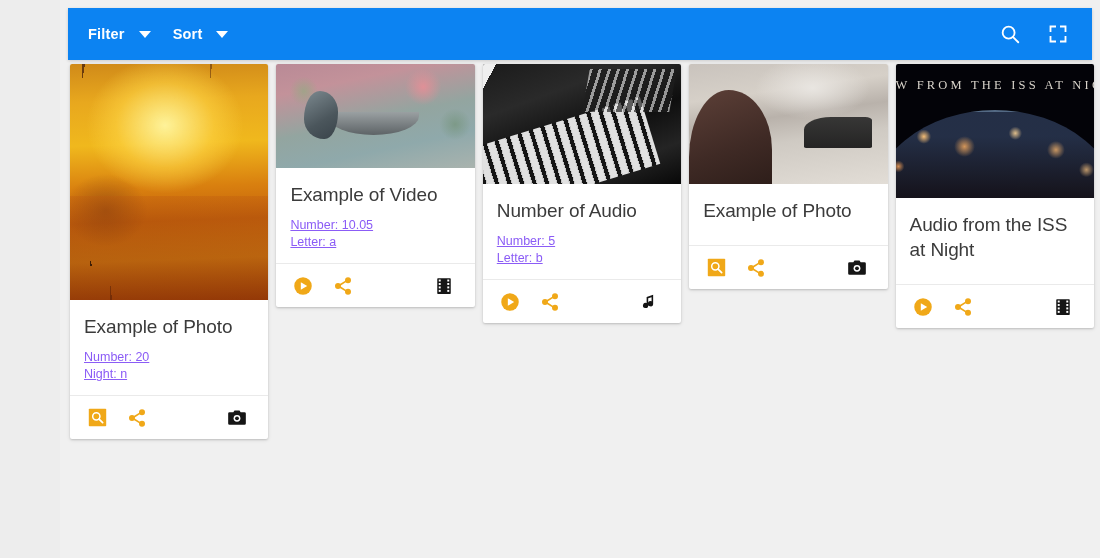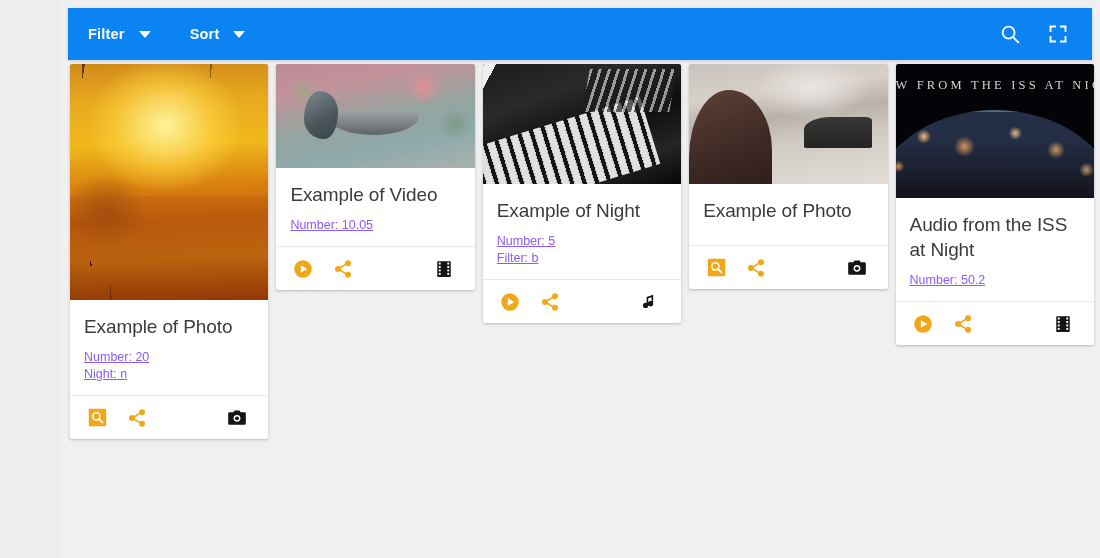--- a/index.html
+++ b/index.html
@@ -268,21 +268,21 @@
 
 <div class="page">
 
   <div class="toolbar">
 
     <div class="tb-menu">
       <span class="tb-menu-label">Filter</span>
       <span class="caret"></span>
     </div>
 
-    <div class="tb-menu" style="margin-left:27px">
+    <div class="tb-menu" style="margin-left:10px">
       <span class="tb-menu-label">Sort</span>
       <span class="caret"></span>
     </div>
 
     <div class="tb-spacer"></div>
 
     <div class="tb-icon">
       <svg width="22" height="22" viewBox="0 0 24 24" fill="none" stroke="#ffffff" stroke-width="2">
         <circle cx="10.5" cy="10.5" r="6.5"></circle>
         <line x1="15.4" y1="15.4" x2="21" y2="21" stroke-linecap="round"></line>
@@ -336,20 +336,21 @@
         </div>
       </div>
     </div>
 
     
     <div class="card">
       <div class="card-media img-bird"></div>
       <div class="card-body">
         <div class="card-title">Example of Video</div>
         <div class="card-meta">Number: 10.05</div>
+        <div class="card-meta">Letter: a</div>
       </div>
       <div class="card-actions">
         <div class="act">
           <svg width="20" height="20" viewBox="0 0 24 24">
               <circle cx="12" cy="12" r="10.5" fill="#f0a818"></circle>
               <polygon points="9.4,7.4 17,12 9.4,16.6" fill="#ffffff"></polygon>
             </svg>
         </div>
         <div class="act">
           <svg width="20" height="20" viewBox="0 0 24 24" fill="none" stroke="#f0a818" stroke-width="2">
@@ -376,23 +377,23 @@
               </g>
             </svg>
         </div>
       </div>
     </div>
 
     
     <div class="card">
       <div class="card-media img-piano"></div>
       <div class="card-body">
-        <div class="card-title">Example of Night</div>
+        <div class="card-title">Number of Audio</div>
         <div class="card-meta">Number: 5</div>
-        <div class="card-meta">Filter: b</div>
+        <div class="card-meta">Letter: b</div>
       </div>
       <div class="card-actions">
         <div class="act">
           <svg width="20" height="20" viewBox="0 0 24 24">
               <circle cx="12" cy="12" r="10.5" fill="#f0a818"></circle>
               <polygon points="9.4,7.4 17,12 9.4,16.6" fill="#ffffff"></polygon>
             </svg>
         </div>
         <div class="act">
           <svg width="20" height="20" viewBox="0 0 24 24" fill="none" stroke="#f0a818" stroke-width="2">
@@ -447,21 +448,20 @@
     </div>
 
     
     <div class="card">
       <div class="card-media img-iss">
         <div class="iss-earth"></div>
         <div class="iss-caption">W FROM THE ISS AT NIG</div>
       </div>
       <div class="card-body">
         <div class="card-title">Audio from the ISS at Night</div>
-        <div class="card-meta">Number: 50.2</div>
       </div>
       <div class="card-actions">
         <div class="act">
           <svg width="20" height="20" viewBox="0 0 24 24">
               <circle cx="12" cy="12" r="10.5" fill="#f0a818"></circle>
               <polygon points="9.4,7.4 17,12 9.4,16.6" fill="#ffffff"></polygon>
             </svg>
         </div>
         <div class="act">
           <svg width="20" height="20" viewBox="0 0 24 24" fill="none" stroke="#f0a818" stroke-width="2">

